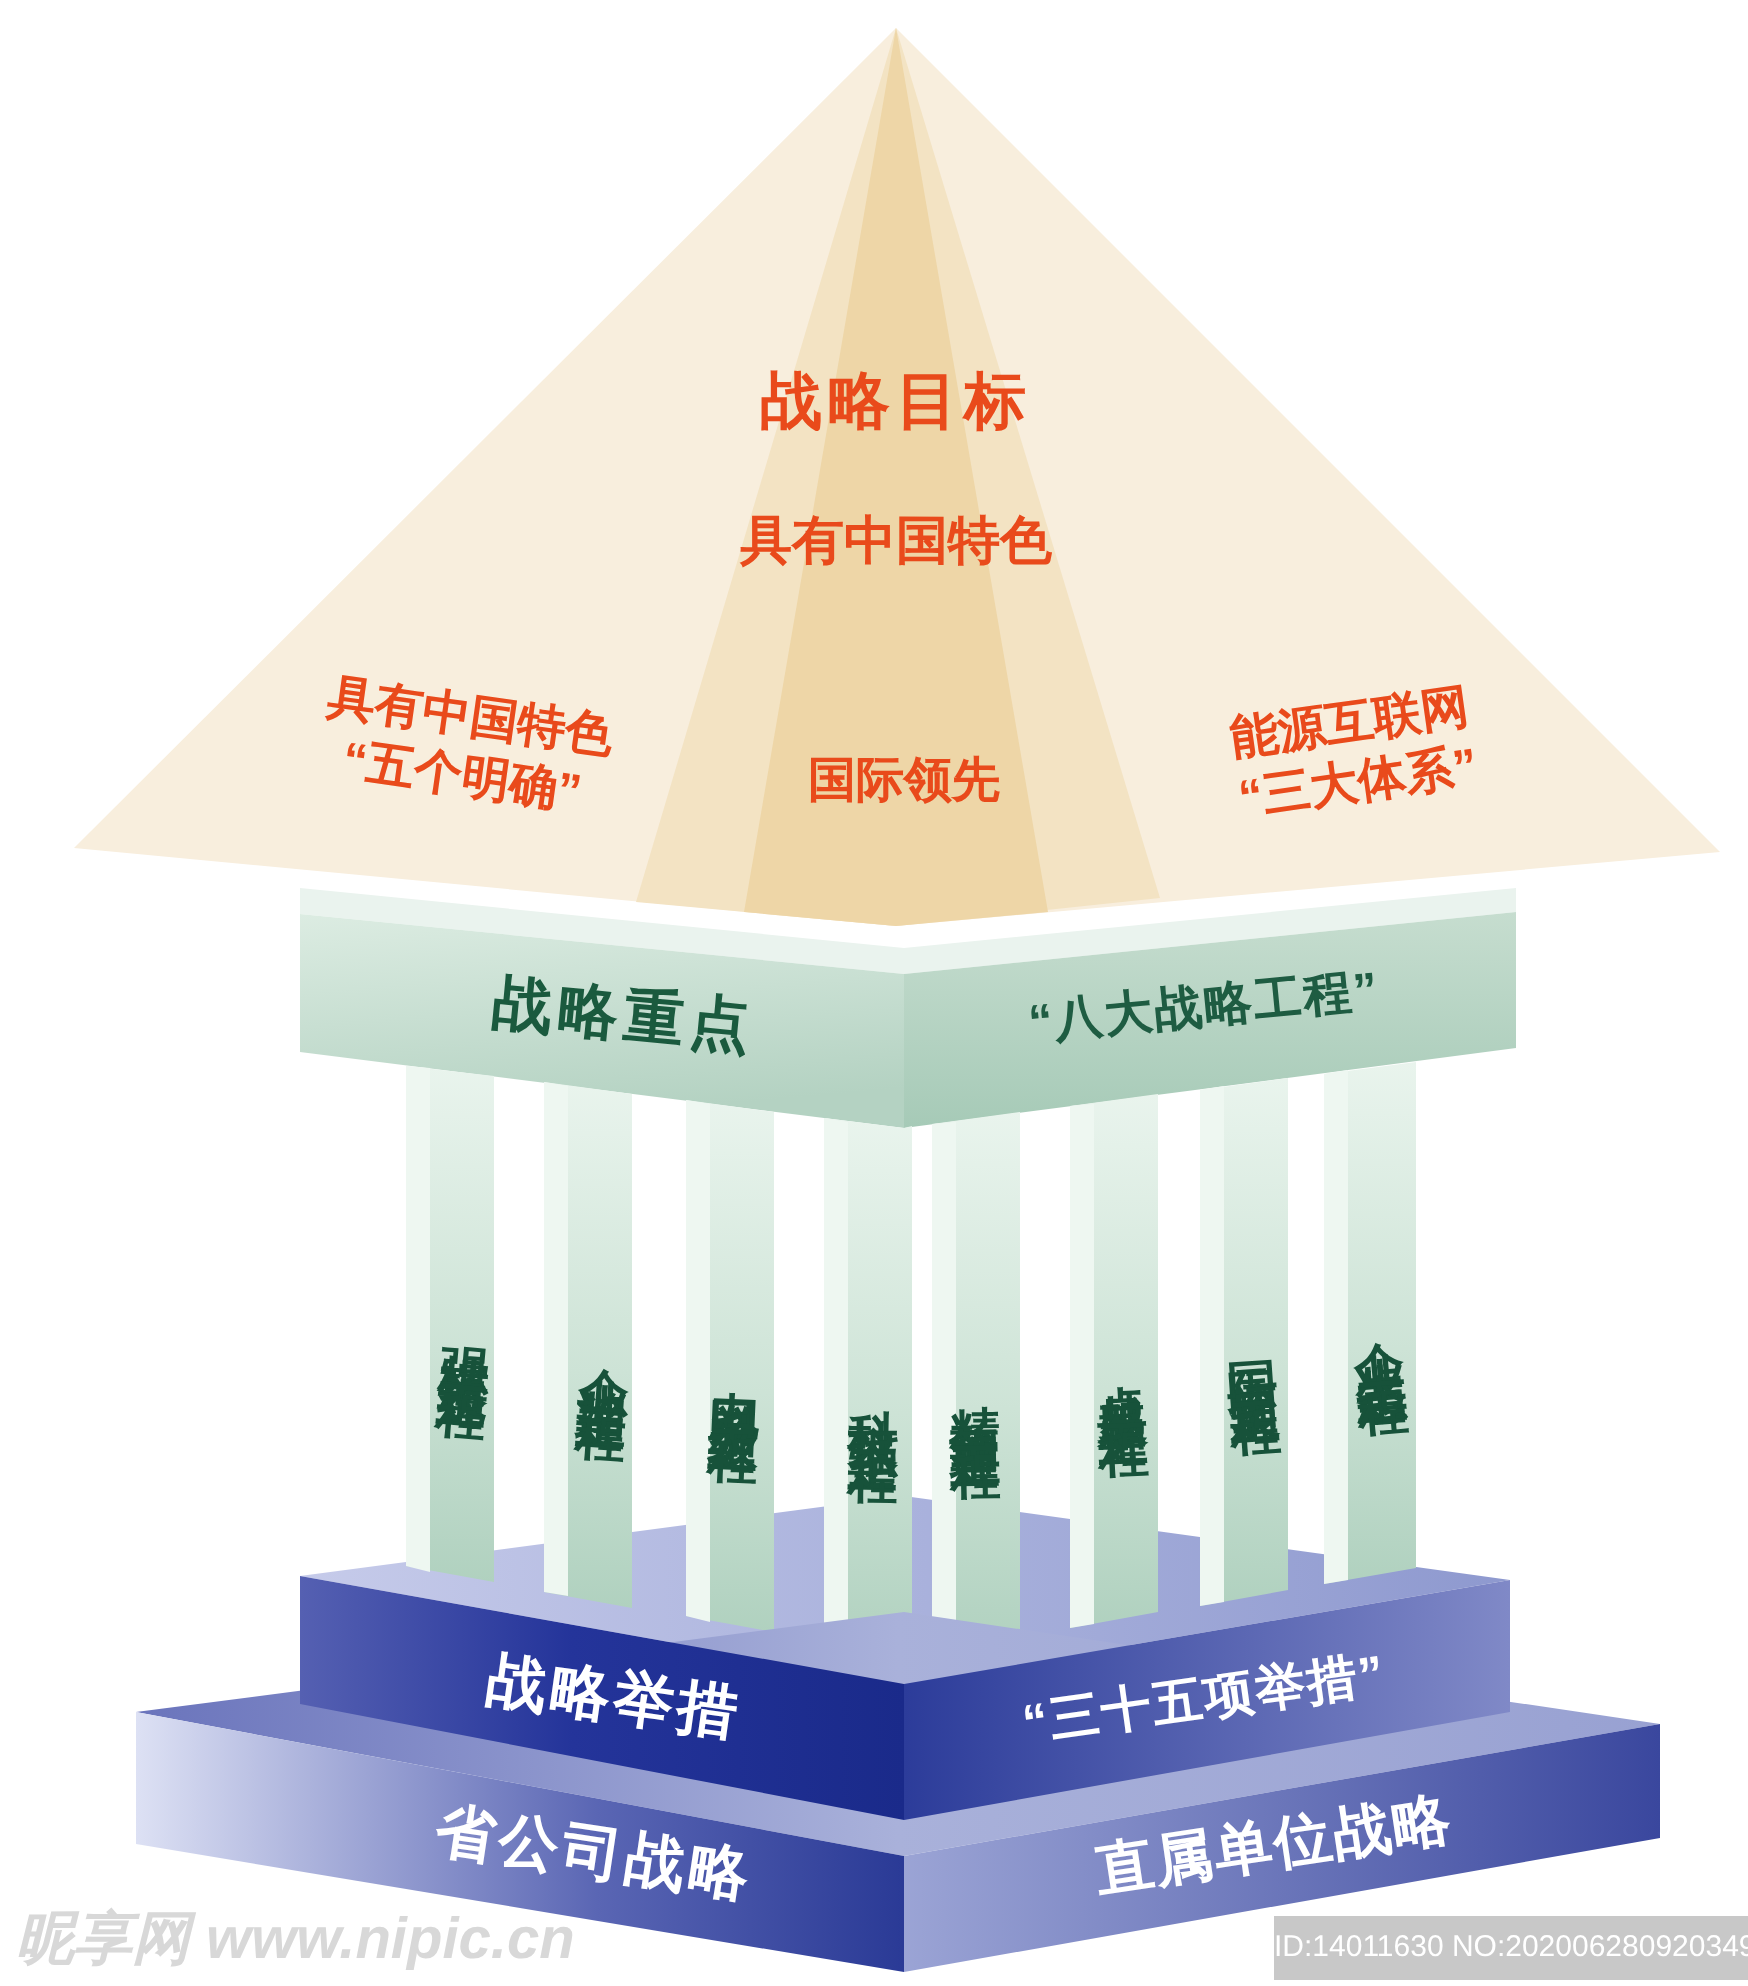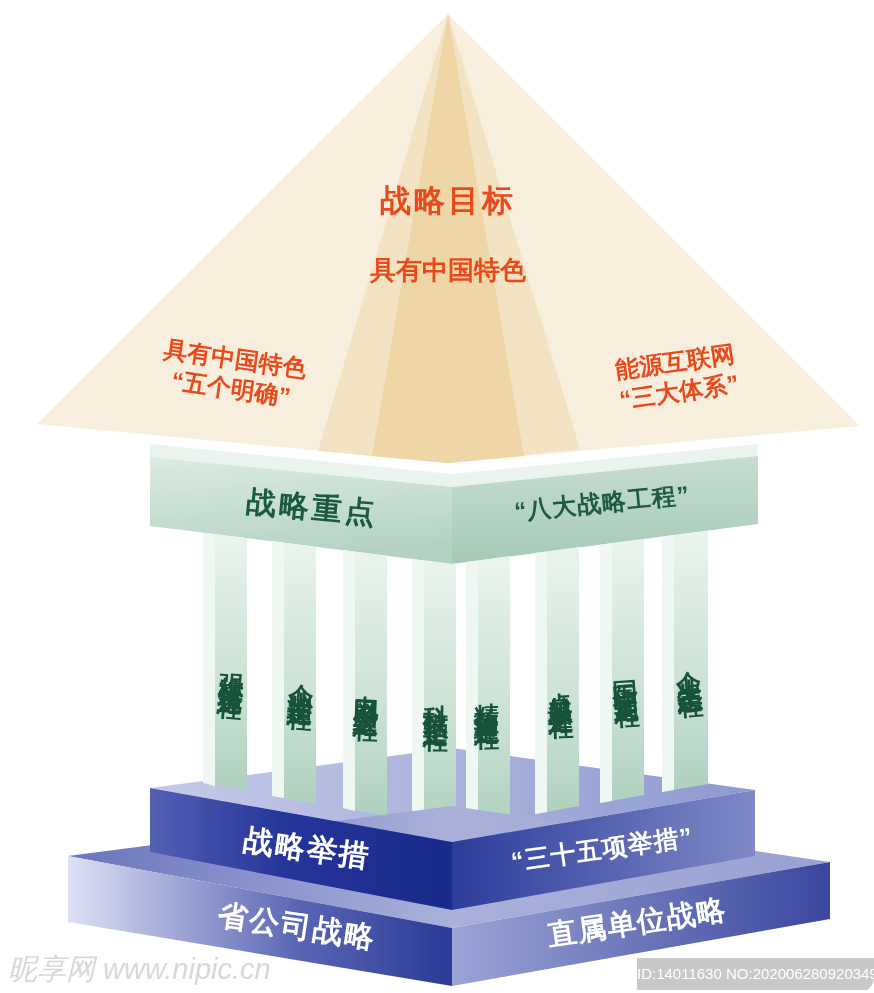--- a/index.html
+++ b/index.html
@@ -1,19 +1,18 @@
 <!DOCTYPE html>
 <html><head>
 <meta charset="utf-8">
 <style>
   html,body{margin:0;padding:0;background:#ffffff;}
   .stage{
     position:relative;width:874px;height:993px;background:#ffffff;overflow:hidden;
     font-family:"Liberation Sans","DejaVu Sans",sans-serif;
-    border-radius:16px;
   }
   .stage svg{position:absolute;left:0;top:0;}
   .lbl{position:absolute;font-weight:bold;white-space:nowrap;transform-origin:center center;}
   .two-line{text-align:center;}
   
   .roof-title{left:448px;top:201px;font-size:31px;font-weight:900;letter-spacing:3px;color:#e94a1b;
     transform:translate(-50%,-50%);}
   .roof-subtitle{left:448px;top:270px;font-size:26px;line-height:34px;color:#e94a1b;
     transform:translate(-50%,-50%);}
   .roof-label{font-size:24px;line-height:30px;color:#e94a1b;}
@@ -35,21 +34,21 @@
     transform:translate(-50%,-50%) rotate(8deg);}
   .platform-right-label{left:602px;top:849px;font-size:25px;letter-spacing:1px;color:#ffffff;
     transform:translate(-50%,-50%) rotate(-8deg);}
   
   .base-left-label{left:297px;top:927px;font-size:30px;letter-spacing:2px;color:#ffffff;
     transform:translate(-50%,-50%) rotate(8.5deg);}
   .base-right-label{left:637px;top:923px;font-size:29px;letter-spacing:1px;color:#ffffff;
     transform:translate(-50%,-50%) rotate(-8.5deg);}
   
   .site-watermark{left:8px;top:950px;font-size:29px;font-style:italic;color:#d8d8d8;
-    font-weight:normal;}
+    font-weight:bold;}
   .id-bar{
     position:absolute;left:637px;top:958px;width:237px;height:32px;background:#c8c8c8;
     color:#ffffff;font-size:15px;line-height:32px;text-align:center;white-space:nowrap;
     font-family:"Liberation Sans",sans-serif;
   }
 </style>
 </head>
 <body>
 
 <div class="stage">
@@ -142,20 +141,21 @@
 
   <div class="lbl roof-title">战略目标</div>
   <div class="lbl roof-subtitle two-line">
     <div>具有中国特色</div>
   </div>
   <div class="lbl roof-label roof-label-left two-line">
     <div>具有中国特色</div>
     <div>“五个明确”</div>
   </div>
   <div class="lbl roof-label roof-label-center two-line">
+    <div>国际领先</div>
   </div>
   <div class="lbl roof-label roof-label-right two-line">
     <div>能源互联网</div>
     <div>“三大体系”</div>
   </div>
 
   <div class="lbl beam-left-label">战略重点</div>
   <div class="lbl beam-right-label">“八大战略工程”</div>
 
   <div class="lbl pillar-label" style="left:234px;top:668px;transform:translate(-50%,-50%) rotate(5deg);">强根铸魂工程</div>

